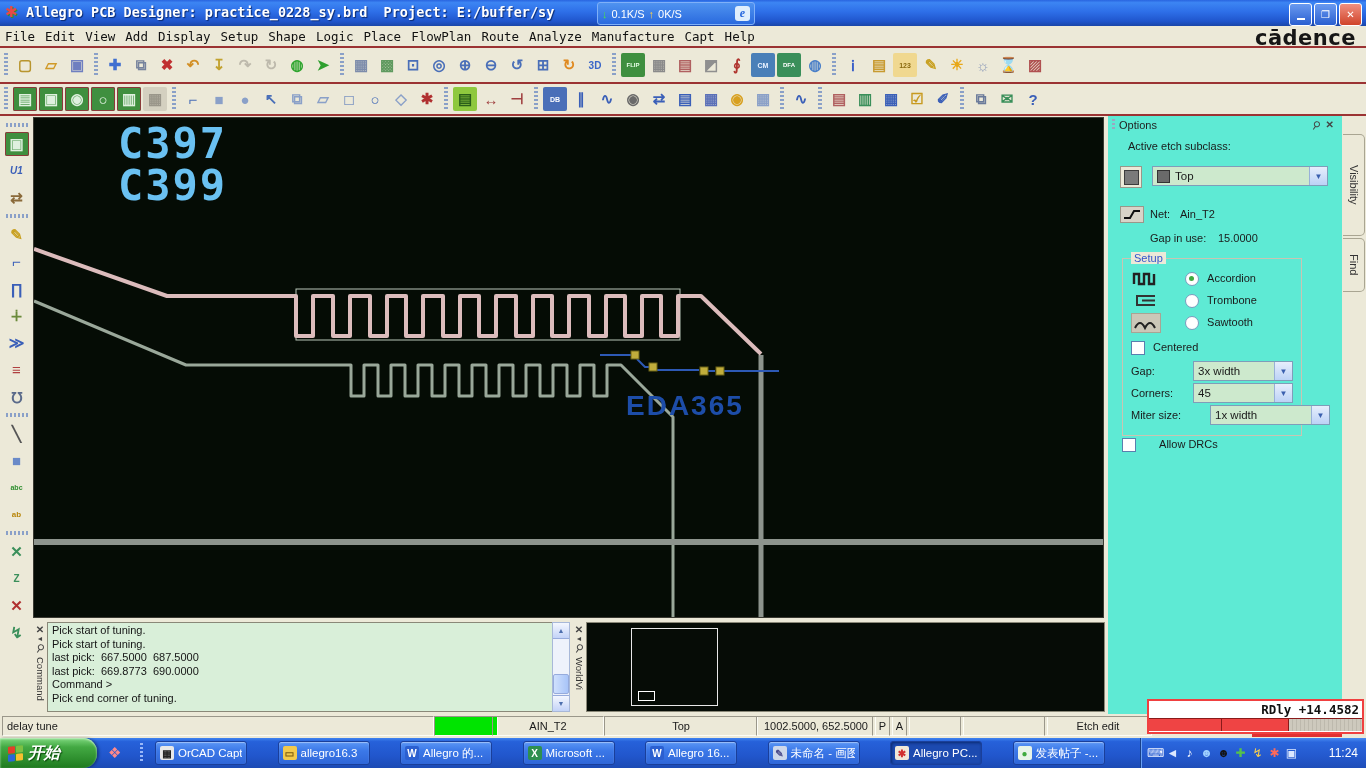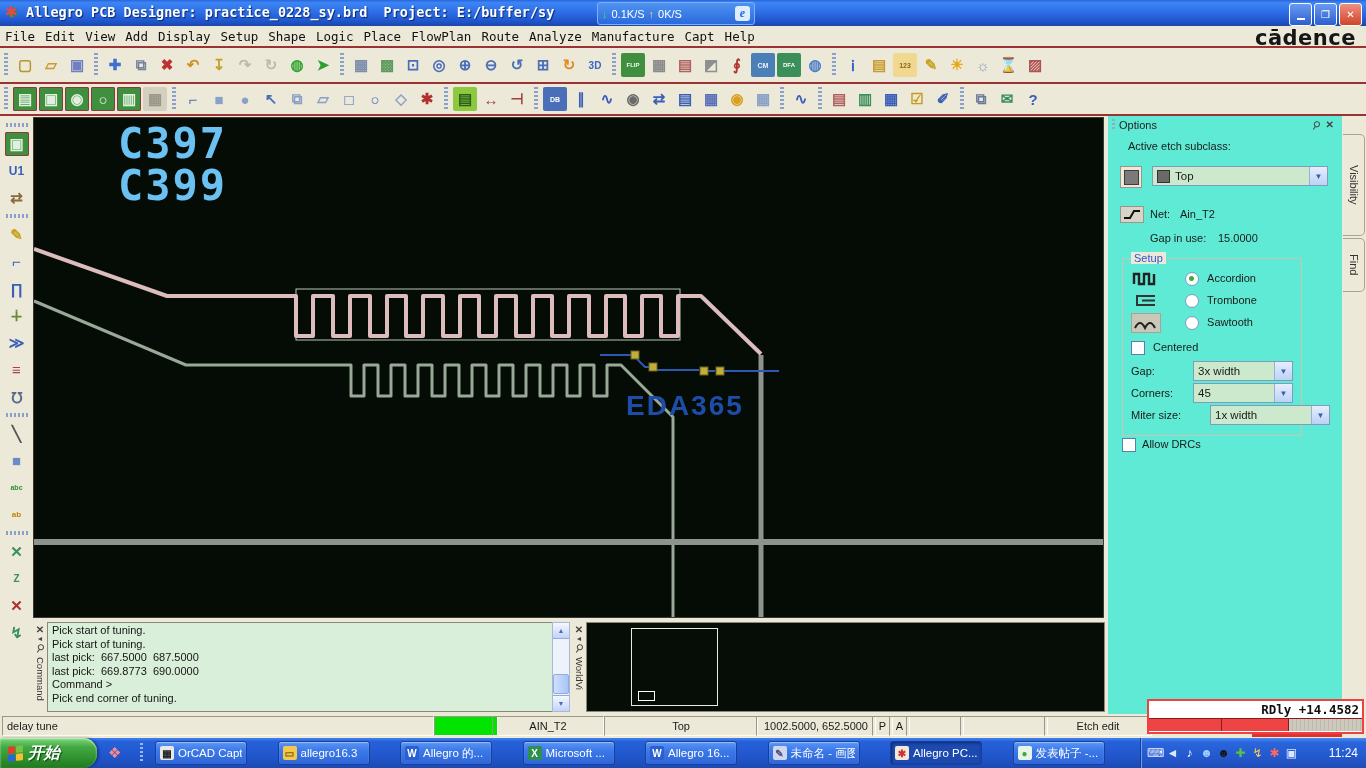--- a/index.html
+++ b/index.html
@@ -274,21 +274,21 @@
     <div class="tbi" style="color: rgb(58, 95, 184);">✐</div>
     <div class="grip"></div>
     <div class="tbi" style="color: rgb(106, 122, 154);">⧉</div>
     <div class="tbi" style="color: rgb(58, 143, 90);">✉</div>
     <div class="tbi" style="color: rgb(58, 95, 184);">?</div>
   </div>
 
 <div class="abs leftbar" id="leftbar">
     <div class="hgrip"></div>
     <div class="tbi" style="color: rgb(223, 240, 223); background: rgb(63, 143, 63); box-shadow: rgb(138, 58, 58) 0px 0px 0px 1px inset;">▣</div>
-    <div class="tbi" style="color: rgb(58, 95, 184); font-size: 12px;">U1</div>
+    <div class="tbi" style="color: rgb(58, 95, 184); font-size: 10px; font-style: italic;">U1</div>
     <div class="tbi" style="color: rgb(138, 106, 58);">⇄</div>
     <div class="hgrip"></div>
     <div class="tbi" style="color: rgb(200, 160, 32);">✎</div>
     <div class="tbi" style="color: rgb(58, 95, 184);">⌐</div>
     <div class="tbi" style="color: rgb(58, 95, 184);">∏</div>
     <div class="tbi" style="color: rgb(106, 138, 58);">∔</div>
     <div class="tbi" style="color: rgb(58, 95, 184);">≫</div>
     <div class="tbi" style="color: rgb(176, 64, 64);">≡</div>
     <div class="tbi" style="color: rgb(90, 106, 138);">℧</div>
     <div class="hgrip"></div>
@@ -405,21 +405,21 @@
       <span class="arrowbtn">▼</span>
     </div>
     <span class="abs" style="left:8px;top:150px">Miter size:</span>
     <div class="abs dd" style="left:87px;top:146px;width:120px">
       <span>1x width</span>
       <span class="arrowbtn">▼</span>
     </div>
   </div>
   <div class="abs" style="left:14px;top:322px">
     <span class="cb"></span>
-    <span style="margin-left:3px">Allow DRCs</span>
+    <span style="margin-left:20px">Allow DRCs</span>
   </div>
 </div>
 
 <div class="abs vtab" style="top:134px;height:100px">Visibility</div>
 <div class="abs vtab" style="top:238px;height:52px">Find</div>
 
 <div class="abs console">
   <div class="strip">
     <span class="x-glyph">✕</span>
     <span style="font-size:7px">◄</span>

